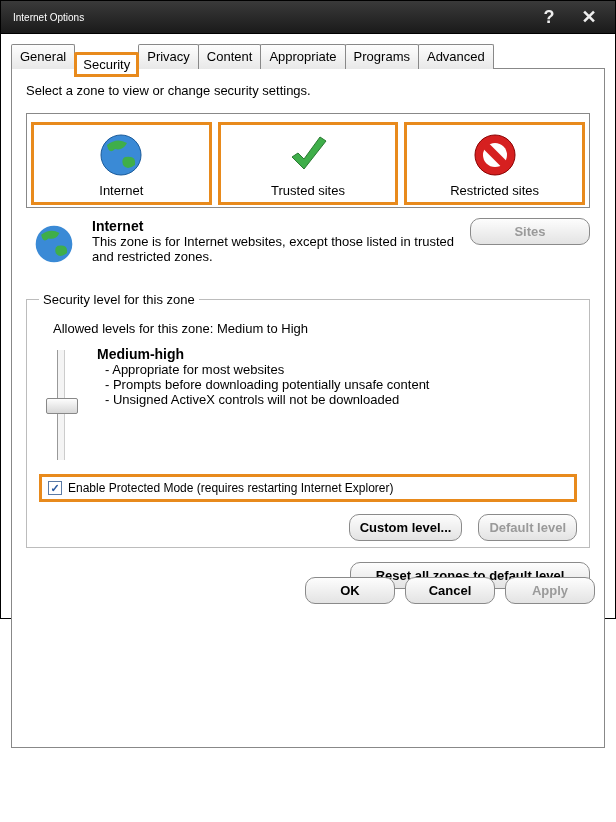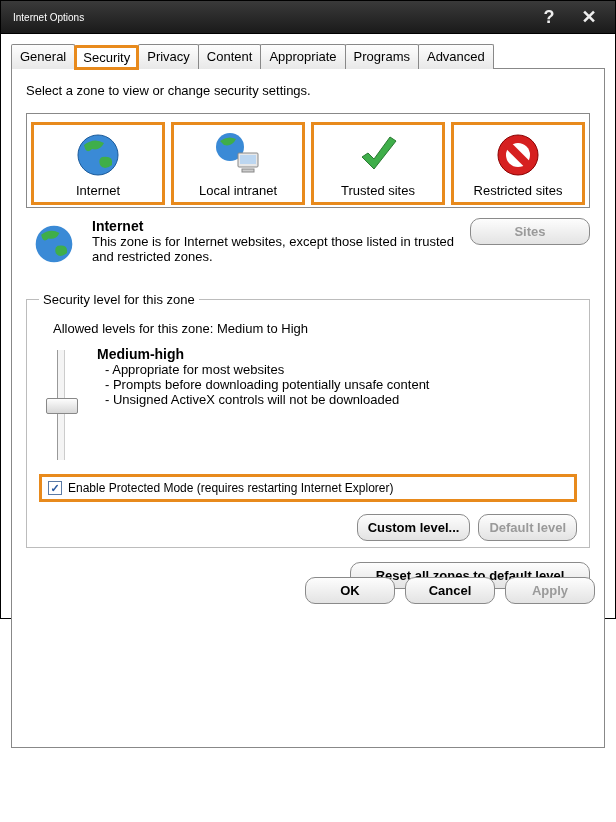--- a/index.html
+++ b/index.html
@@ -3,21 +3,21 @@
 <meta charset="utf-8">
 <style>
 * { box-sizing: border-box; margin: 0; padding: 0; }
 body { font-family: "Segoe UI", Tahoma, sans-serif; font-size: 12px; background: #fff; width: 616px; height: 822px; overflow: hidden; }
 .titlebar { background: linear-gradient(#3a3a3a,#1a1a1a); color: #fff; height: 34px; display: flex; align-items: center; padding: 0 6px 0 12px; border: 1px solid #000; }
 .titlebar .title { flex: 1; font-size: 10px; }
 .titlebar .btn { width: 40px; height: 24px; display: flex; align-items: center; justify-content: center; font-size: 18px; font-weight: bold; color: #eee; }
 .content { border: 1px solid #000; border-top: none; padding: 10px 10px 4px 10px; background: #fff; height: 585px; position: relative; }
 .tabs { display: flex; position: relative; z-index: 2; }
 .tab { border: 1px solid #888; border-bottom: none; background: linear-gradient(#fdfdfd,#e8e8e8); padding: 4px 8px; font-size: 13px; cursor: pointer; margin-right: -1px; border-radius: 2px 2px 0 0; }
-.tab.active { background: #fff; position: relative; top: 1px; padding-bottom: 5px; }
+.tab.active { background: #fff; position: relative; top: 8px; padding-bottom: 5px; }
 .hl-orange { border: 3px solid #e88a1c !important; }
 .tab.hl-orange { padding: 2px 6px; }
 .panel { border: 1px solid #888; padding: 14px 14px 10px 14px; background: #fff; min-height: 680px; position: relative; margin-top: -1px; }
 .zone-label { font-size: 13px; margin-bottom: 15px; }
 .zones-box { border: 1px solid #888; padding: 8px 4px 2px 4px; display: flex; gap: 6px; }
 .zone { flex: 1; text-align: center; padding: 4px 2px; cursor: pointer; }
 .zone .zicon { height: 52px; display: flex; align-items: center; justify-content: center; }
 .zone .zname { font-size: 13px; margin-top: 2px; }
 .zone.hl-orange { border: 3px solid #e88a1c; }
 .desc-row { display: flex; margin-top: 10px; gap: 10px; }
@@ -32,21 +32,21 @@
 .allowed { font-size: 13px; margin: 4px 0 10px 14px; }
 .level-row { display: flex; gap: 14px; }
 .slider { width: 44px; display: flex; justify-content: center; padding-top: 4px; }
 .slider-track { width: 8px; height: 110px; background: #f4f4f4; border-left: 1px solid #999; border-right: 1px solid #ccc; position: relative; }
 .slider-thumb { position: absolute; left: -12px; top: 48px; width: 32px; height: 16px; background: linear-gradient(#fdfdfd,#d7d7d7); border: 1px solid #888; border-radius: 2px; }
 .level-text { flex: 1; font-size: 13px; }
 .level-text b { font-size: 14px; }
 .level-text .bul { margin-left: 8px; }
 .pm-box { border: 3px solid #e88a1c; padding: 4px 6px; margin-top: 14px; display: flex; align-items: center; gap: 6px; }
 .chk { width: 14px; height: 14px; border: 1px solid #5a7aa5; background: #fff; display: inline-flex; align-items: center; justify-content: center; font-size: 11px; color: #2a5aa0; font-weight: bold; }
-.btn-row { display: flex; justify-content: flex-end; gap: 8px; margin-top: 12px; }
+.btn-row { display: flex; justify-content: flex-end; gap: 16px; margin-top: 12px; }
 .reset-row { display: flex; justify-content: flex-end; margin-top: 14px; }
 .bottom-btns { position: absolute; right: 20px; bottom: 14px; display: flex; gap: 10px; }
 svg { display: block; }
 </style>
 </head>
 <body>
 
 <div class="titlebar">
   <span class="title">Internet Options</span>
   <div class="btn">?</div>
@@ -73,32 +73,20 @@
       <div class="zone hl-orange">
         <div class="zicon">
           <svg width="48" height="48" viewBox="0 0 48 48">
               <circle cx="24" cy="24" r="20" fill="#3a8ad6"></circle>
               <path d="M10 14 Q20 6 30 12 Q26 20 18 18 Q12 24 10 14 Z" fill="#3fae4a"></path>
               <path d="M28 26 Q40 24 38 34 Q30 40 26 34 Q24 28 28 26 Z" fill="#3fae4a"></path>
               <ellipse cx="24" cy="24" rx="20" ry="20" fill="none" stroke="#1a5a9a" stroke-width="1"></ellipse>
             </svg>
         </div>
         <div class="zname">Internet</div>
-      </div>
-      <div class="zone hl-orange">
-        <div class="zicon">
-          <svg width="52" height="48" viewBox="0 0 52 48">
-              <circle cx="18" cy="16" r="14" fill="#3a8ad6"></circle>
-              <path d="M8 10 Q16 4 24 8 Q20 16 12 14 Z" fill="#3fae4a"></path>
-              <rect x="26" y="22" width="20" height="14" rx="1" fill="#e8e8e8" stroke="#888"></rect>
-              <rect x="28" y="24" width="16" height="9" fill="#bcd6f0"></rect>
-              <rect x="30" y="38" width="12" height="3" fill="#ccc" stroke="#888"></rect>
-            </svg>
-        </div>
-        <div class="zname">Local intranet</div>
       </div>
       <div class="zone hl-orange">
         <div class="zicon">
           <svg width="48" height="48" viewBox="0 0 48 48">
               <path d="M8 26 L20 38 L42 10 L36 6 L20 28 L14 22 Z" fill="#3fae4a" stroke="#2a7a32" stroke-width="1"></path>
             </svg>
         </div>
         <div class="zname">Trusted sites</div>
       </div>
       <div class="zone hl-orange">

